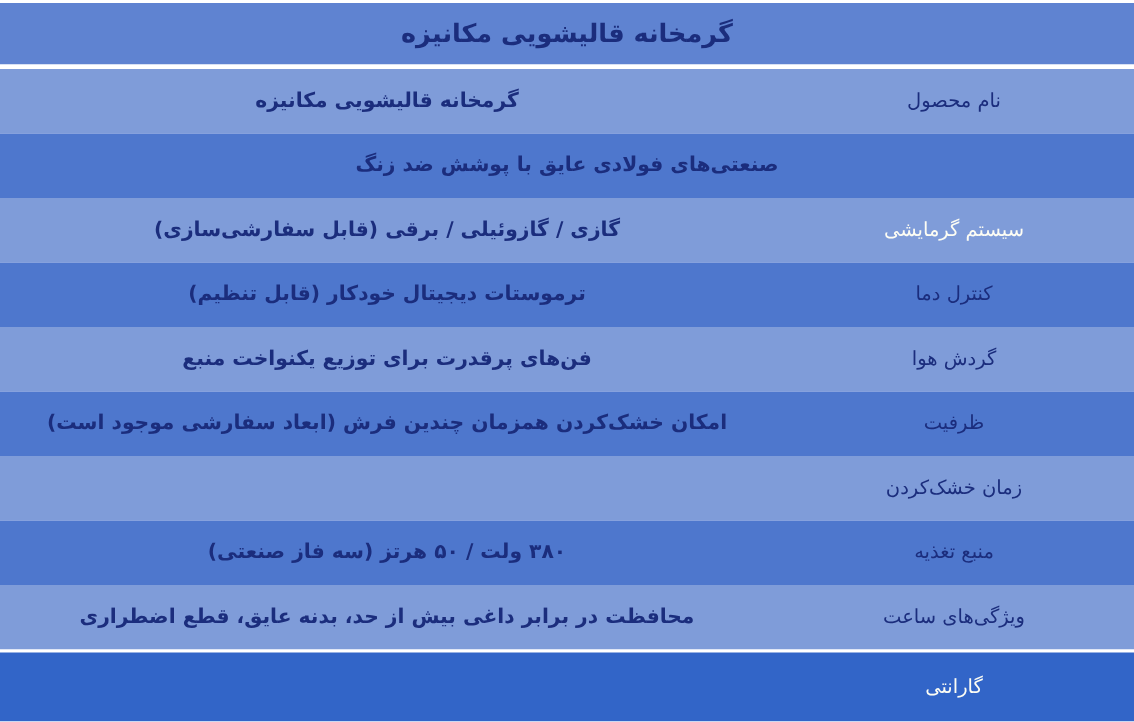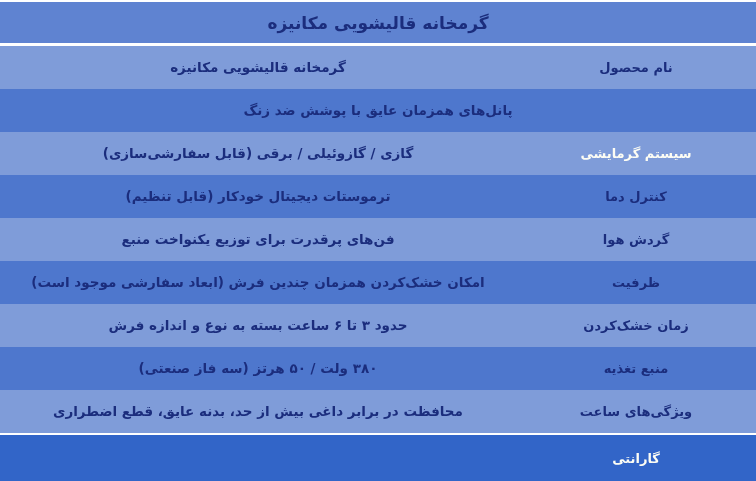--- a/index.html
+++ b/index.html
@@ -21,21 +21,21 @@
   .sep-header{height:3px;}
   .sep-footer{height:2px;}
   .row{
     height:43px;flex:0 0 auto;display:flex;align-items:stretch;
   }
   .row--light{background:#7f9cd9;}
   .row--mid{background:#4e77cd;}
   .row--dark{background:#3265c8;height:46px;}
   .cell-label{
     flex:0 0 240px;display:flex;align-items:center;justify-content:center;
-    font-size:13px;font-weight:bold;color:#1b2d7d;padding:0 6px;box-sizing:border-box;
+    font-size:13px;font-weight:normal;color:#1b2d7d;padding:0 6px;box-sizing:border-box;
   }
   .cell-value{
     flex:1 1 auto;display:flex;align-items:center;justify-content:center;
     font-size:13.5px;font-weight:bold;color:#1b2d7d;padding:0 8px;box-sizing:border-box;
     text-align:center;line-height:1.25;
   }
   .txt-white{color:#fdfdf4 !important;}
 </style>
 </head>
 <body>
@@ -49,21 +49,21 @@
   </div>
 
   <div class="sep sep-header"></div>
 
   <div class="row row--light">
     <div class="cell-label">نام محصول</div>
     <div class="cell-value">گرمخانه قالیشویی مکانیزه</div>
   </div>
 
   <div class="row row--mid">
-    <div class="cell-value">پانل‌های همزمان عایق با پوشش ضد زنگ</div>
+    <div class="cell-value">صنعتی‌های فولادی عایق با پوشش ضد زنگ</div>
   </div>
 
   <div class="row row--light">
     <div class="cell-label txt-white">سیستم گرمایشی</div>
     <div class="cell-value">گازی / گازوئیلی / برقی (قابل سفارشی‌سازی)</div>
   </div>
 
   <div class="row row--mid">
     <div class="cell-label">کنترل دما</div>
     <div class="cell-value">ترموستات دیجیتال خودکار (قابل تنظیم)</div>
@@ -74,21 +74,20 @@
     <div class="cell-value">فن‌های پرقدرت برای توزیع یکنواخت منبع</div>
   </div>
 
   <div class="row row--mid">
     <div class="cell-label">ظرفیت</div>
     <div class="cell-value">امکان خشک‌کردن همزمان چندین فرش (ابعاد سفارشی موجود است)</div>
   </div>
 
   <div class="row row--light">
     <div class="cell-label">زمان خشک‌کردن</div>
-    <div class="cell-value">حدود ۳ تا ۶ ساعت بسته به نوع و اندازه فرش</div>
   </div>
 
   <div class="row row--mid">
     <div class="cell-label">منبع تغذیه</div>
     <div class="cell-value">۳۸۰ ولت / ۵۰ هرتز (سه فاز صنعتی)</div>
   </div>
 
   <div class="row row--light">
     <div class="cell-label">ویژگی‌های ساعت</div>
     <div class="cell-value">محافظت در برابر داغی بیش از حد، بدنه عایق، قطع اضطراری</div>

